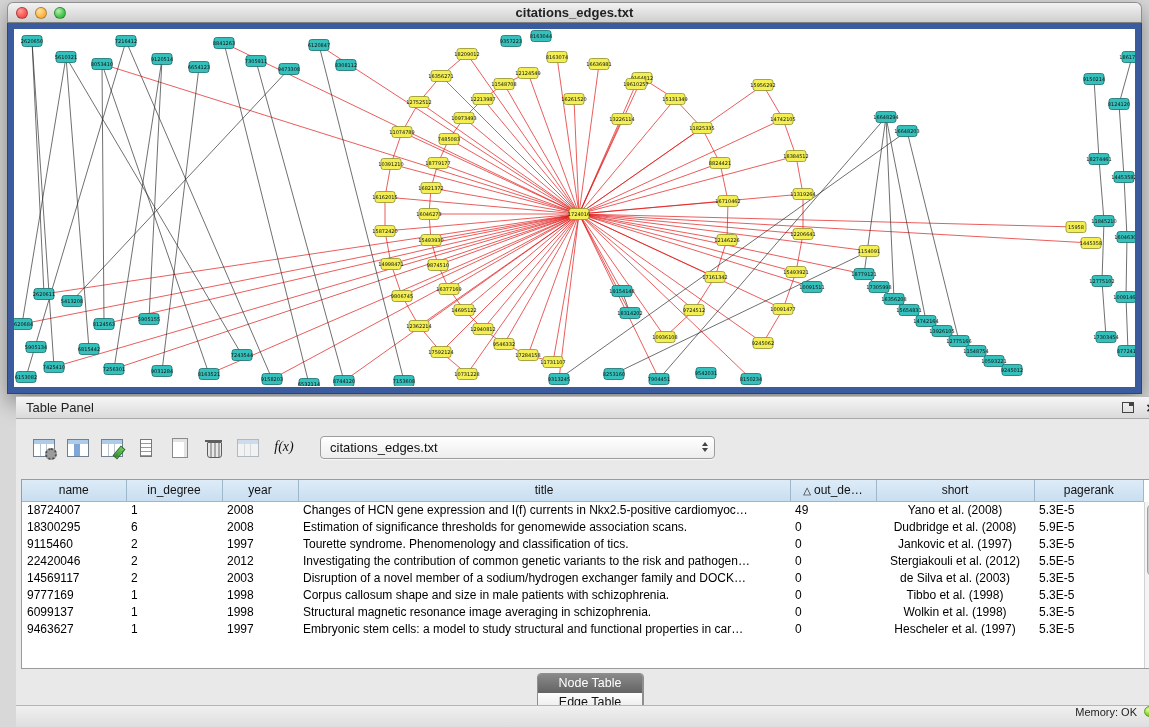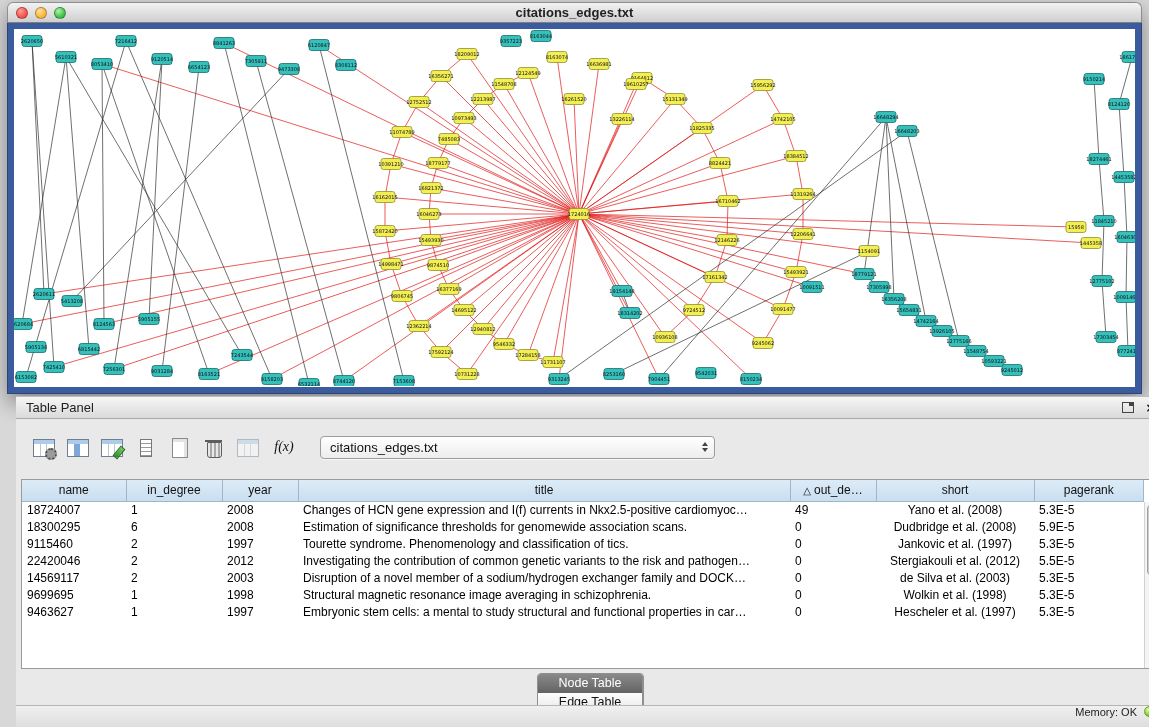--- a/index.html
+++ b/index.html
@@ -827,33 +827,42 @@
           <tr>
             <td>14569117</td>
             <td>2</td>
             <td>2003</td>
             <td>Disruption of a novel member of a sodium/hydrogen exchanger family and DOCK…</td>
             <td>0</td>
             <td class="center">de Silva et al. (2003)</td>
             <td>5.3E-5</td>
           </tr>
           <tr>
-            <td>9699695</td>
+            <td>9777169</td>
+            <td>1</td>
+            <td>1998</td>
+            <td>Corpus callosum shape and size in male patients with schizophrenia.</td>
+            <td>0</td>
+            <td class="center">Tibbo et al. (1998)</td>
+            <td>5.3E-5</td>
+          </tr>
+          <tr>
+            <td>6099137</td>
             <td>1</td>
             <td>1998</td>
             <td>Structural magnetic resonance image averaging in schizophrenia.</td>
             <td>0</td>
             <td class="center">Wolkin et al. (1998)</td>
             <td>5.3E-5</td>
           </tr>
           <tr>
             <td>9463627</td>
             <td>1</td>
             <td>1997</td>
-            <td>Embryonic stem cells: a mental to study structural and functional properties in car…</td>
+            <td>Embryonic stem cells: a model to study structural and functional properties in car…</td>
             <td>0</td>
             <td class="center">Hescheler et al. (1997)</td>
             <td>5.3E-5</td>
           </tr>
         </tbody>
     </table>
     <div class="vscroll">
       <div class="vthumb"></div>
     </div>
   </div>

